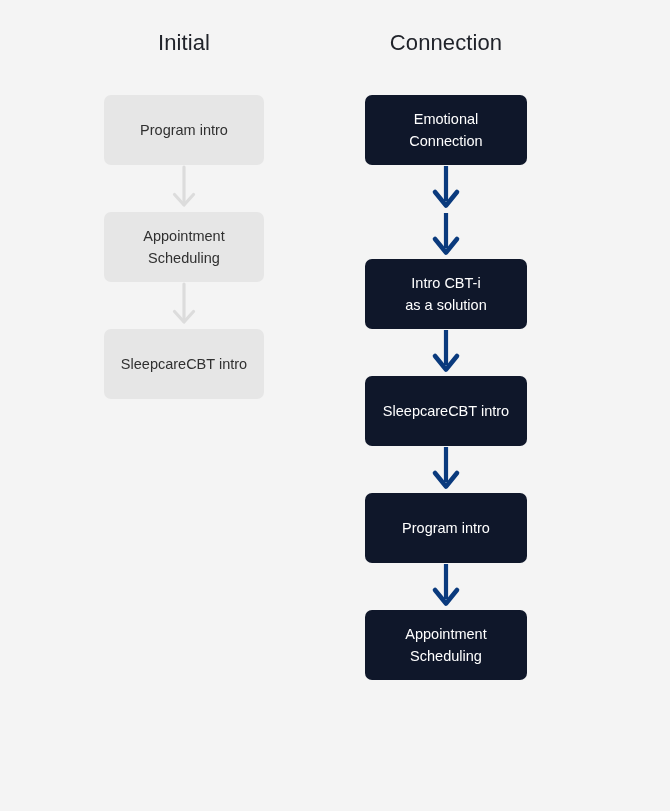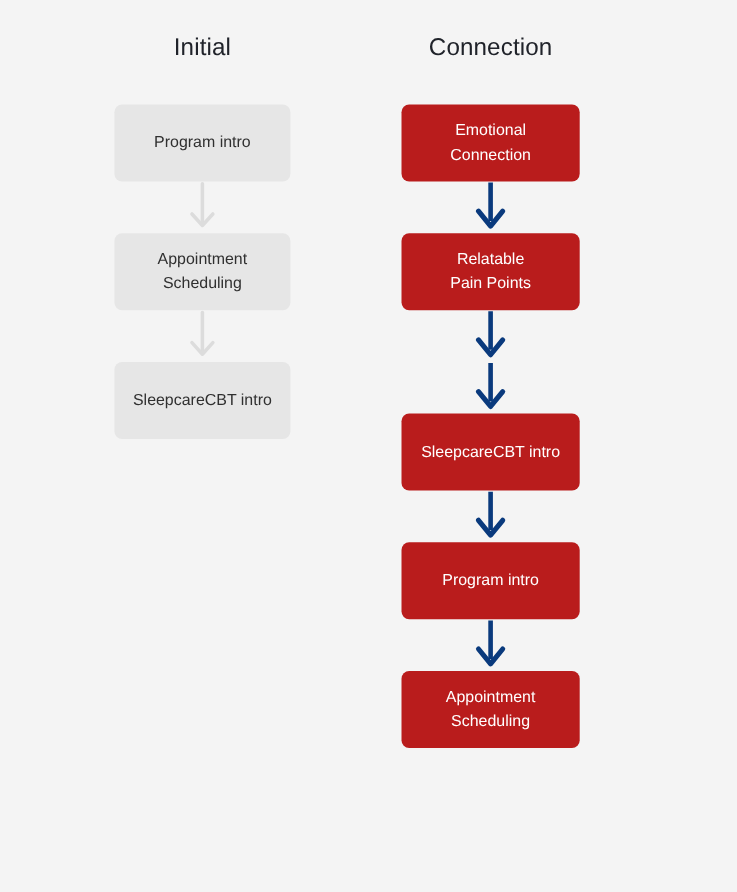--- a/index.html
+++ b/index.html
@@ -72,21 +72,21 @@
     background: #e6e6e6;
     color: #303030;
     font-size: 14.5px;
     line-height: 22px;
   }
 
   
   .flow-redesigned .node {
     width: 162px;
     height: 70px;
-    background: #b91c1c;
+    background: #0f172a;
     color: #ffffff;
     font-size: 14.5px;
     line-height: 22px;
   }
 
   .node-label { display: block; white-space: pre-line; }
 
   
   .arrow {
     display: block;
@@ -145,32 +145,32 @@
 Connection</span>
       </div>
 
       <span class="arrow">
         <svg width="30" height="47" viewBox="0 0 30 47" xmlns="http://www.w3.org/2000/svg">
           <path d="M15 1 L15 36" stroke="#0a3a7d" stroke-width="4.2" stroke-linecap="butt" fill="none"></path>
           <path d="M4 27 L15 40.5 L26 27" stroke="#0a3a7d" stroke-width="4.6" stroke-linecap="round" stroke-linejoin="round" fill="none"></path>
         </svg>
       </span>
 
-      <div class="node">
-        <span class="node-label">Relatable
-Pain Points</span>
-      </div>
-
-      <span class="arrow">
-        <svg width="30" height="47" viewBox="0 0 30 47" xmlns="http://www.w3.org/2000/svg">
-          <path d="M15 1 L15 36" stroke="#0a3a7d" stroke-width="4.2" stroke-linecap="butt" fill="none"></path>
-          <path d="M4 27 L15 40.5 L26 27" stroke="#0a3a7d" stroke-width="4.6" stroke-linecap="round" stroke-linejoin="round" fill="none"></path>
-        </svg>
-      </span>
-
+
+      <span class="arrow">
+        <svg width="30" height="47" viewBox="0 0 30 47" xmlns="http://www.w3.org/2000/svg">
+          <path d="M15 1 L15 36" stroke="#0a3a7d" stroke-width="4.2" stroke-linecap="butt" fill="none"></path>
+          <path d="M4 27 L15 40.5 L26 27" stroke="#0a3a7d" stroke-width="4.6" stroke-linecap="round" stroke-linejoin="round" fill="none"></path>
+        </svg>
+      </span>
+
+      <div class="node">
+        <span class="node-label">Intro CBT-i
+as a solution</span>
+      </div>
 
       <span class="arrow">
         <svg width="30" height="47" viewBox="0 0 30 47" xmlns="http://www.w3.org/2000/svg">
           <path d="M15 1 L15 36" stroke="#0a3a7d" stroke-width="4.2" stroke-linecap="butt" fill="none"></path>
           <path d="M4 27 L15 40.5 L26 27" stroke="#0a3a7d" stroke-width="4.6" stroke-linecap="round" stroke-linejoin="round" fill="none"></path>
         </svg>
       </span>
 
       <div class="node">
         <span class="node-label">SleepcareCBT intro</span>

